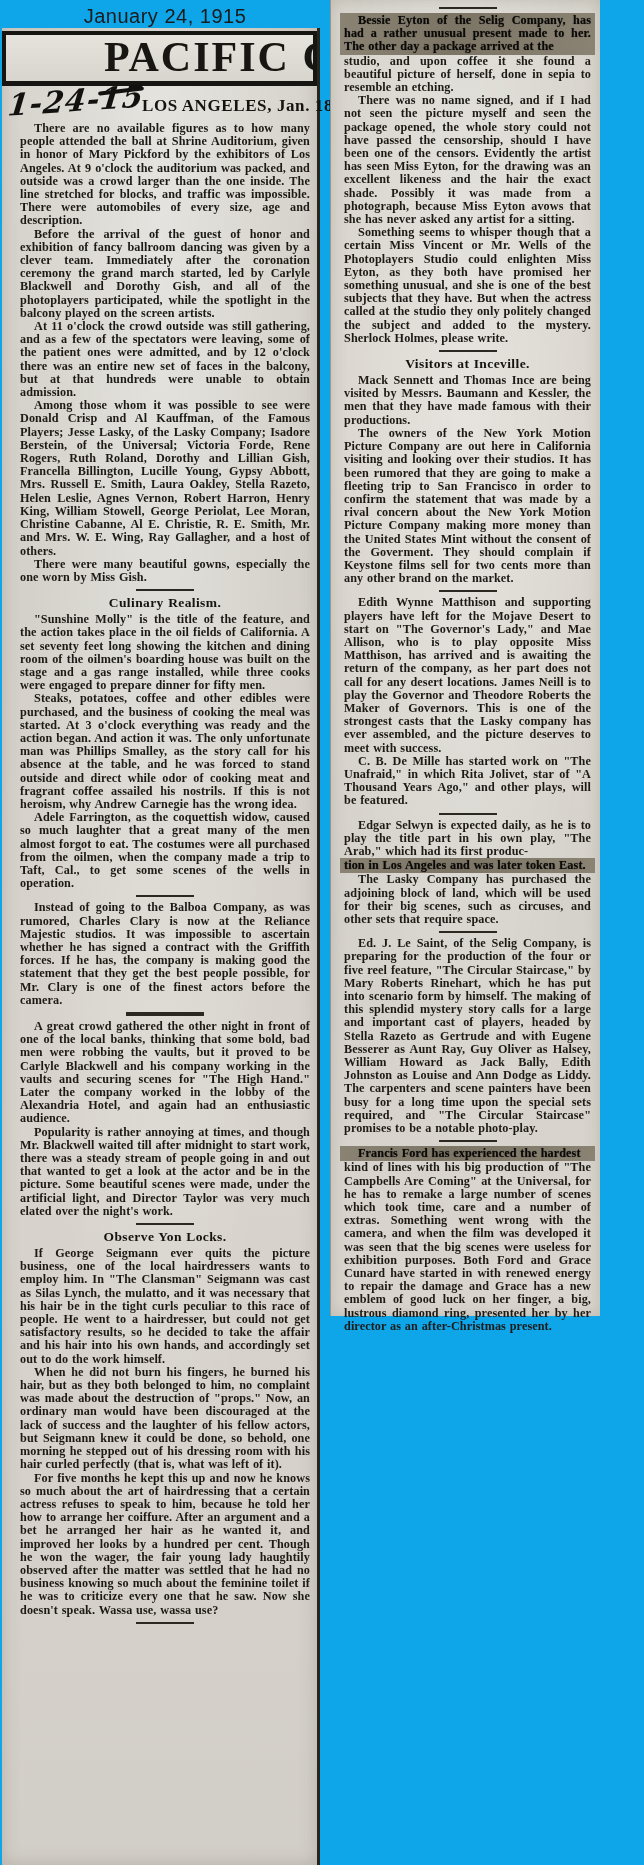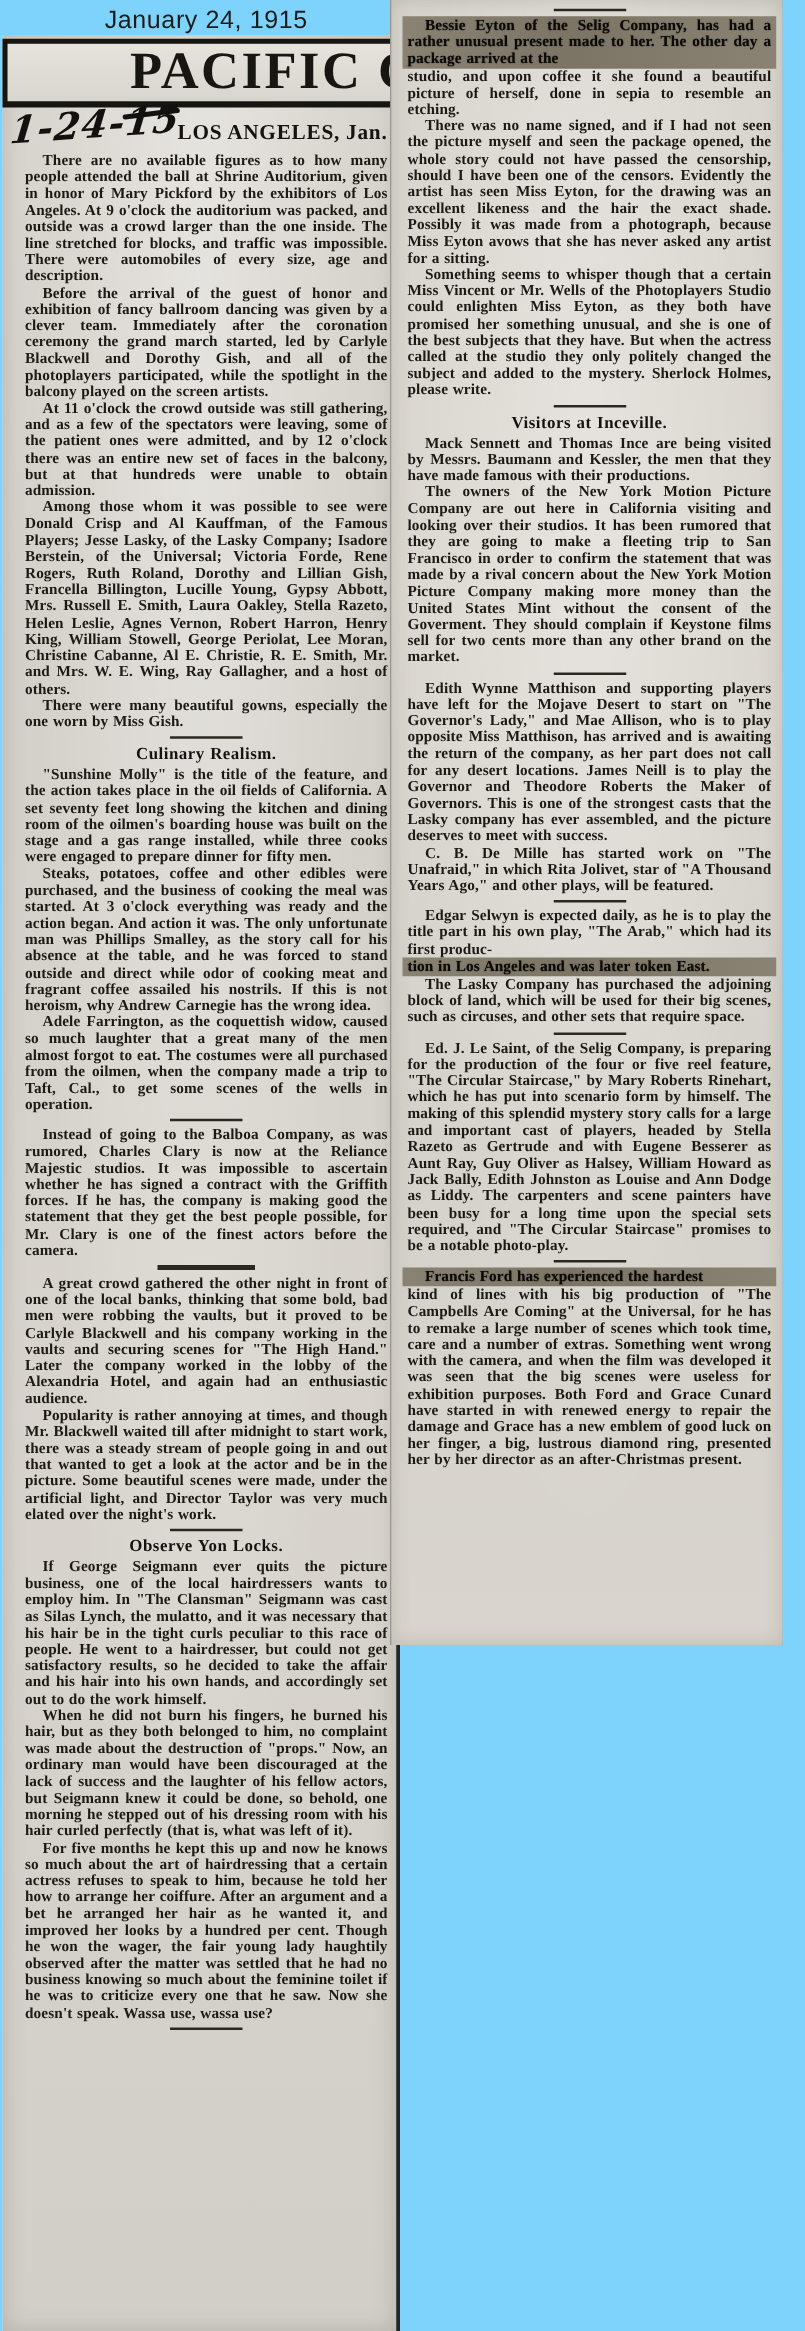--- a/index.html
+++ b/index.html
@@ -1,17 +1,17 @@
 <!DOCTYPE html>
 <html><head>
 <meta charset="utf-8">
 <style>
   html,body{margin:0;padding:0;background:#ffffff;}
   .canvas{
-    position:relative;width:644px;height:1865px;background:#7dd3fc;overflow:hidden;
+    position:relative;width:644px;height:1865px;background:#0ea5e9;overflow:hidden;
     font-family:"Liberation Serif","DejaVu Serif",serif;
   }
   
   .date-label{
     position:absolute;top:5px;left:0;width:330px;text-align:center;
     font-family:"Liberation Sans","DejaVu Sans",sans-serif;
     font-size:20px;font-weight:500;color:#1b1b1b;letter-spacing:0.5px;
   }
   
   .clip-left{
@@ -63,21 +63,21 @@
   }
   .heading{
     text-align:center;font-weight:700;font-size:13.5px;line-height:16px;
     margin:3px 0 2px 0;color:#15130f;letter-spacing:0.4px;
   }
   .divider{display:flex;justify-content:center;margin:5px 0 4px 0;}
   .divider span{display:block;width:58px;border-top:2px solid #2b2822;}
   .divider.heavy span{width:78px;border-top-width:4px;}
   
   .clip-right{
-    position:absolute;left:312px;top:0px;width:314px;height:1316px;
+    position:absolute;left:330px;top:0px;width:270px;height:1316px;
     background:
       radial-gradient(ellipse at 50% 30%, rgba(255,255,255,0.3), rgba(0,0,0,0) 65%),
       linear-gradient(180deg,#d8d5ce 0%,#dcd8d1 35%,#d5d2cb 70%,#d9d5ce 100%);
     box-sizing:border-box;border-left:1px solid rgba(40,35,25,0.35);
     box-shadow:inset 0 0 16px rgba(90,85,70,0.22);
   }
   .clip-right .article{padding:2px 9px 0 13px;}
 </style>
 </head>
 <body>

